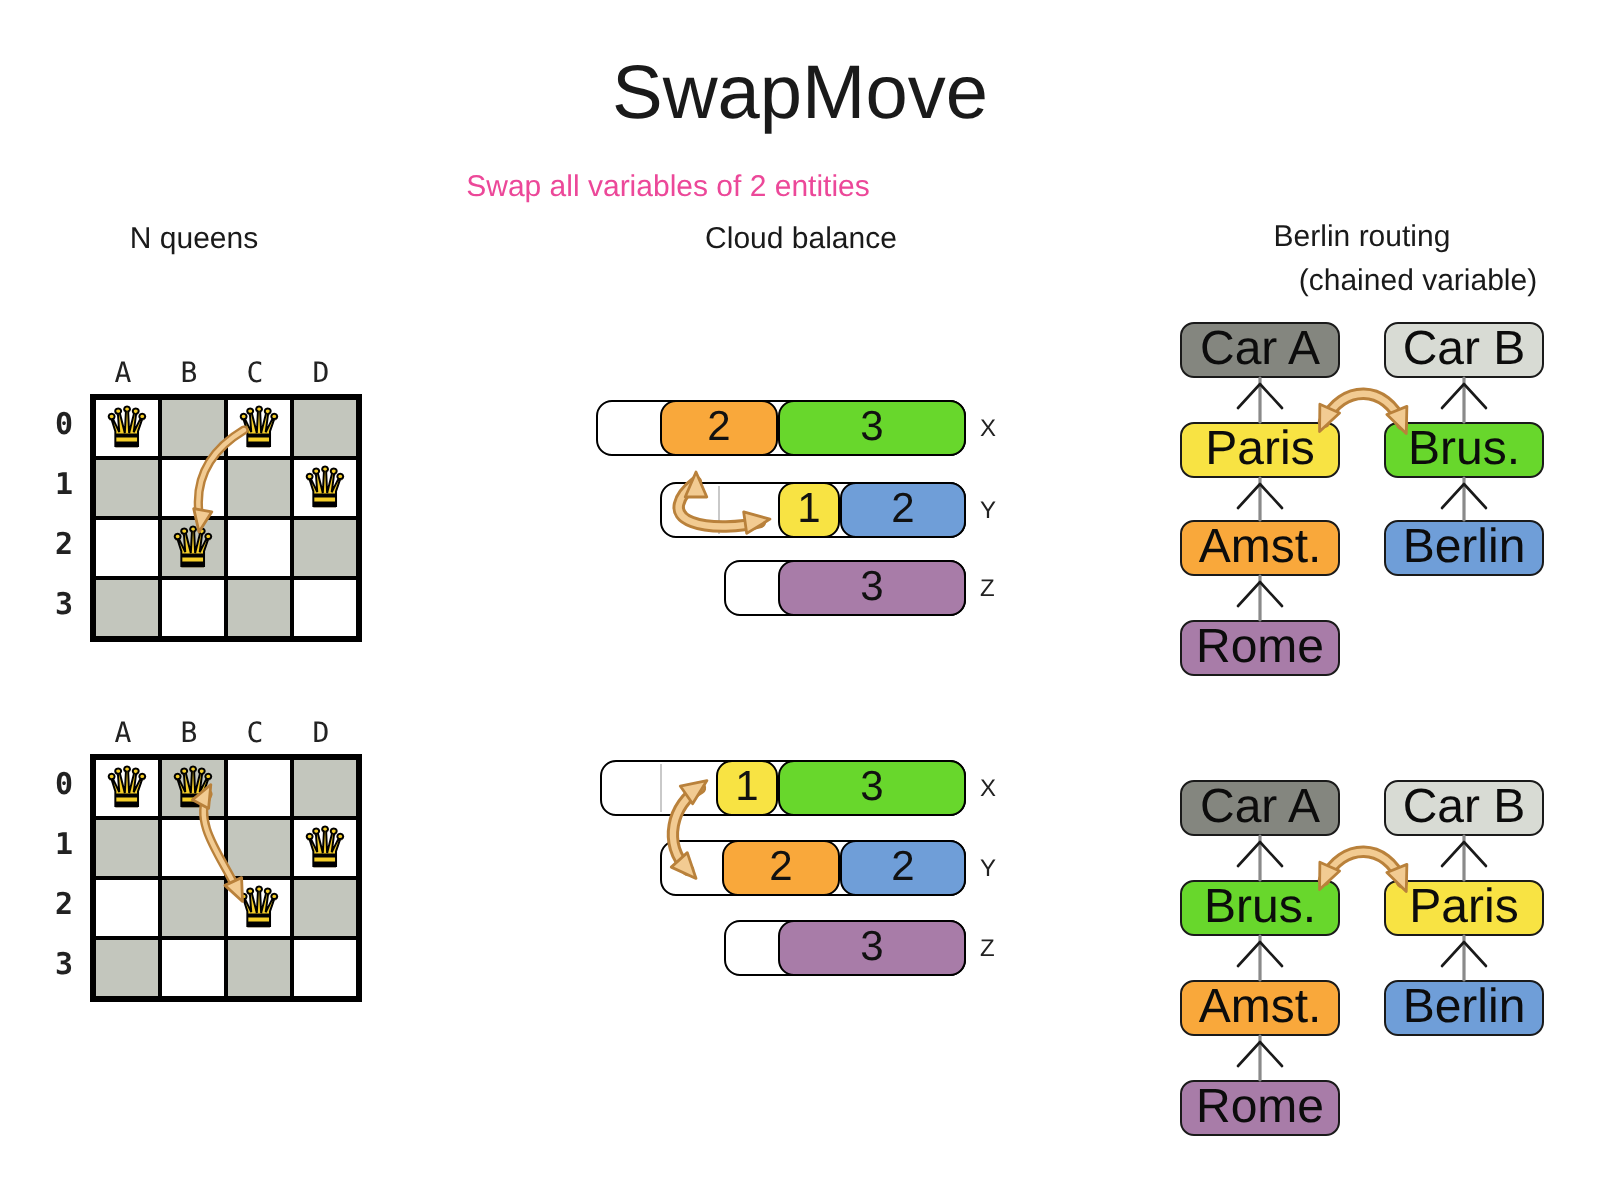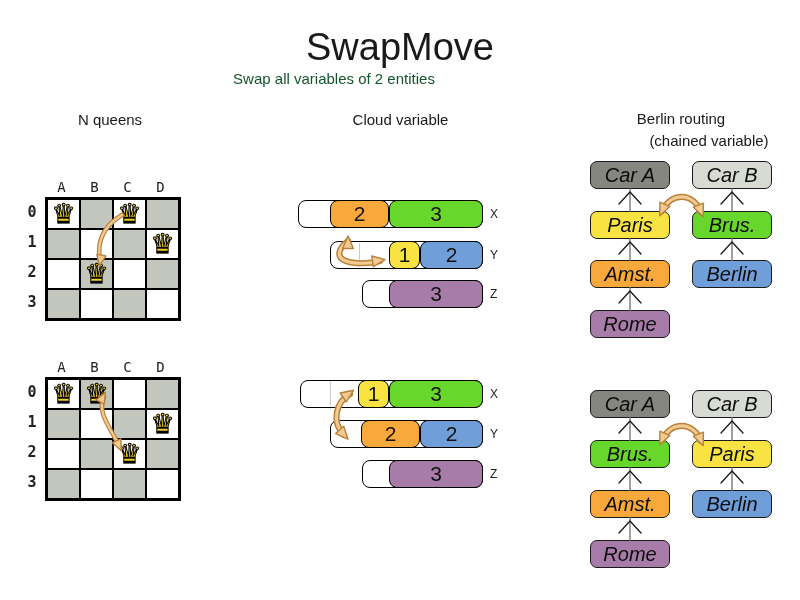--- a/index.html
+++ b/index.html
@@ -2,49 +2,49 @@
 <html><head>
 <meta charset="utf-8">
 <style>
   html,body{margin:0;padding:0;}
   body{
     position:relative;width:800px;height:600px;background:#ffffff;overflow:hidden;
     font-family:"Liberation Sans",sans-serif;color:#111;
   }
   .title{position:absolute;left:0;top:26px;width:800px;text-align:center;
          font-size:38px;color:#1a1a1a;}
-  .subtitle{position:absolute;left:0;top:70px;width:668px;text-align:center;
-         font-size:15px;color:#14532d;}
+  .subtitle{position:absolute;left:0;top:85px;width:668px;text-align:center;
+         font-size:15px;color:#ec4899;}
   .coltitle{position:absolute;text-align:center;font-size:15px;color:#1a1a1a;}
   .blab{position:absolute;text-align:center;font-family:"DejaVu Sans Mono",monospace;
         font-size:14px;color:#222;}
   .rlab{font-size:15px;font-weight:600;}
   .board{position:absolute;border:2px solid #000;box-sizing:content-box;
          display:grid;grid-template-columns:repeat(4,1fr);grid-template-rows:repeat(4,1fr);}
   .cell{border:1px solid #000;background:#ffffff;display:flex;align-items:center;justify-content:center;}
   .cell.dark{background:#C3C6BD;}
   .queen{font-size:27px;line-height:27px;color:#F5CE29;
          -webkit-text-stroke:1px #000;text-shadow:0 1px 0 rgba(60,40,0,.4);}
   .ccont{position:absolute;background:#fff;border:1.6px solid #000;border-radius:8px;box-sizing:border-box;z-index:1;}
   .ghost{position:absolute;width:1px;background:#c9c9c9;z-index:2;}
   .cblock{position:absolute;border:1.6px solid #000;border-radius:8px;box-sizing:border-box;z-index:3;
           display:flex;align-items:center;justify-content:center;font-size:21px;color:#111;}
   .rowlabel{position:absolute;font-size:12px;color:#222;z-index:4;}
   .vbox{position:absolute;border:1.6px solid #1a1a1a;border-radius:7px;box-sizing:border-box;z-index:3;
-        display:flex;align-items:center;justify-content:center;font-size:20px;color:#0c0c0c;font-style:italic;}
+        display:flex;align-items:center;justify-content:center;font-size:24px;color:#0c0c0c;}
   svg.overlay{position:absolute;left:0;top:0;z-index:10;pointer-events:none;}
 </style>
 </head>
 <body>
 
 <div class="title">SwapMove</div>
 <div class="subtitle">Swap all variables of 2 entities</div>
 
-<div class="coltitle" style="left:35px;width:150px;top:111px">N queens</div>
-<div class="coltitle" style="left:308px;width:185px;top:111px">Cloud variable</div>
+<div class="coltitle" style="left:22px;width:150px;top:111px">N queens</div>
+<div class="coltitle" style="left:308px;width:185px;top:111px">Cloud balance</div>
 <div class="coltitle" style="left:590px;width:182px;top:110px">Berlin routing</div>
 <div class="coltitle" style="left:618px;width:182px;top:132px">(chained variable)</div>
 
 <div class="blab" style="left: 45px; top: 179px; width: 33px; position: absolute;">A</div>
 <div class="blab" style="left: 78px; top: 179px; width: 33px; position: absolute;">B</div>
 <div class="blab" style="left: 111px; top: 179px; width: 33px; position: absolute;">C</div>
 <div class="blab" style="left: 144px; top: 179px; width: 33px; position: absolute;">D</div>
 <div class="blab rlab" style="left: 23px; top: 203px; width: 18px; position: absolute;">0</div>
 <div class="blab rlab" style="left: 23px; top: 233px; width: 18px; position: absolute;">1</div>
 <div class="blab rlab" style="left: 23px; top: 263px; width: 18px; position: absolute;">2</div>

